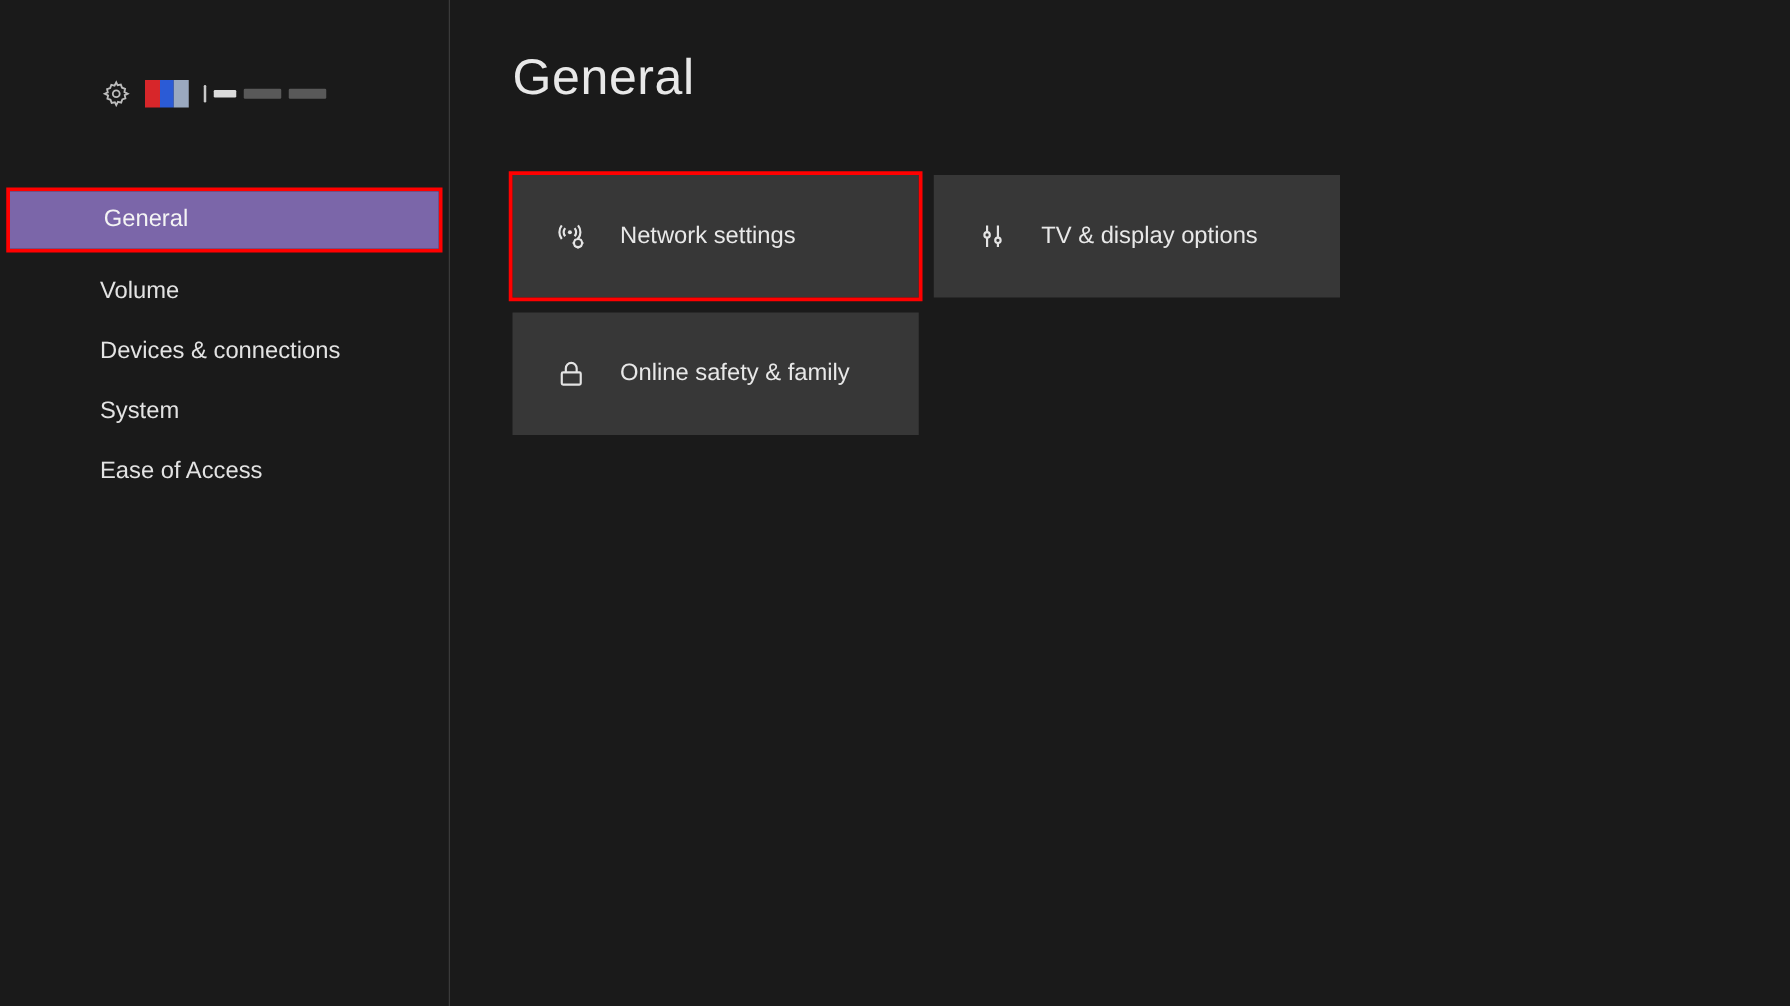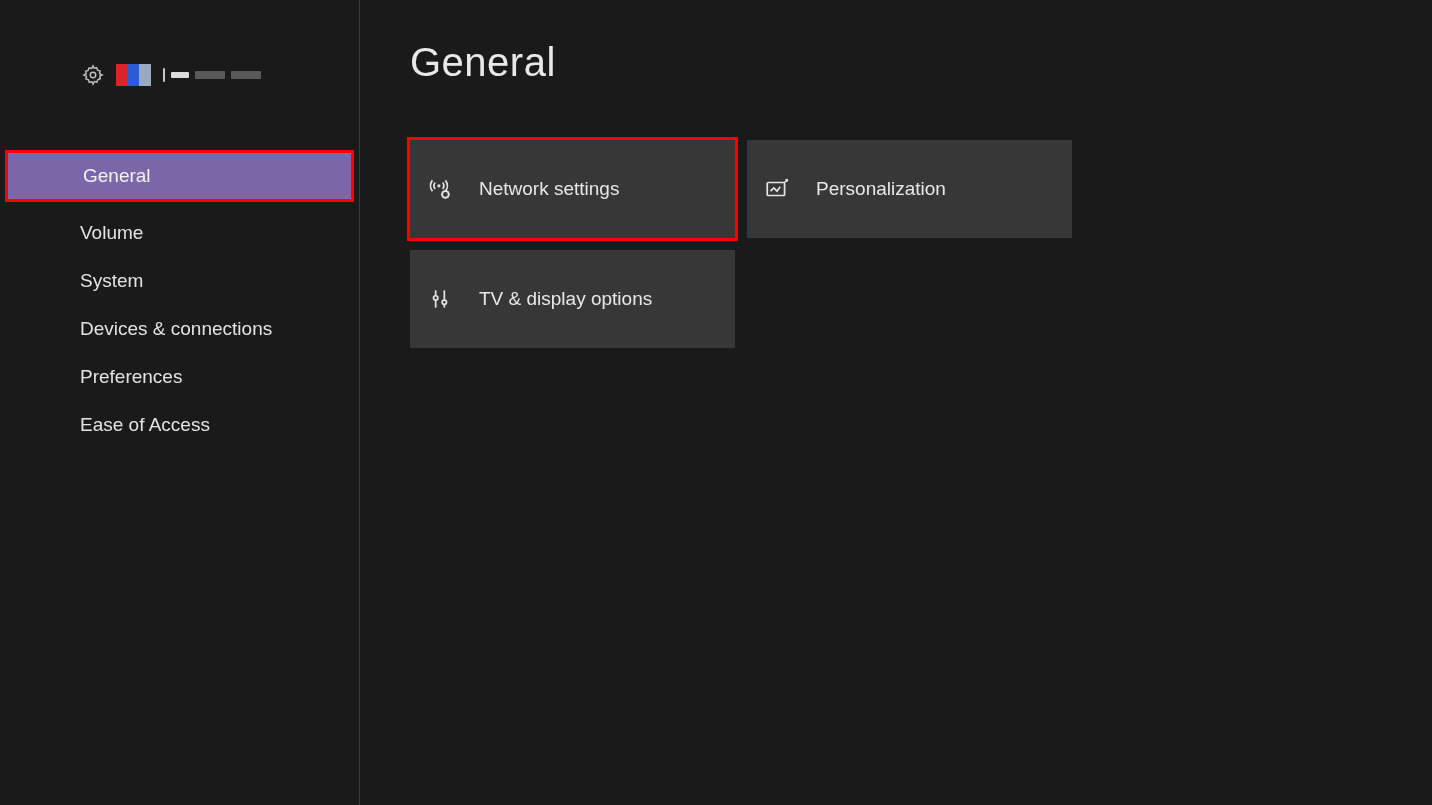--- a/index.html
+++ b/index.html
@@ -95,21 +95,21 @@
     .tiles {
       display: grid;
       grid-template-columns: 325px 325px;
       gap: 12px;
     }
     .tile {
       background: #373737;
       height: 98px;
       display: flex;
       align-items: center;
-      padding-left: 17px;
+      padding-left: 34px;
       gap: 26px;
       cursor: pointer;
     }
     .tile.highlighted {
       outline: 3px solid #ff0000;
       outline-offset: 0;
     }
     .tile-icon {
       width: 26px;
       height: 26px;
@@ -152,27 +152,24 @@
   <ul class="nav">
     <li class="nav-item selected-wrap">
       <div class="nav-item-inner">
         <span>General</span>
       </div>
     </li>
     <li class="nav-item">
       <span>Volume</span>
     </li>
     <li class="nav-item">
+      <span>Devices &amp; connections</span>
+    </li>
+    <li class="nav-item">
       <span>System</span>
-    </li>
-    <li class="nav-item">
-      <span>Devices &amp; connections</span>
-    </li>
-    <li class="nav-item">
-      <span>Preferences</span>
     </li>
     <li class="nav-item">
       <span>Ease of Access</span>
     </li>
   </ul>
 </aside>
 
 <main class="main">
   <h1 class="title">General</h1>
 
@@ -186,43 +183,41 @@
           <path d="M14.5 6a5 5 0 0 1 0 6"></path>
           <path d="M5 4a8 8 0 0 0 0 10"></path>
           <path d="M17 4a8 8 0 0 1 0 10"></path>
           <circle cx="17" cy="17" r="3"></circle>
           <path d="M17 14v-1M17 21v-1M14 17h-1M21 17h-1M15 15l-.7-.7M19.7 19.7L19 19M19 15l.7-.7M14.3 19.7L15 19"></path>
         </svg>
       </span>
       <span class="tile-label">Network settings</span>
     </div>
 
-    <div class="tile">
-      <span class="tile-icon">
-        <svg viewBox="0 0 24 24" fill="none" stroke="currentColor" stroke-width="1.6">
-          <rect x="3" y="6" width="16" height="12" rx="1"></rect>
-          <path d="M19 6l3-3"></path>
-          <path d="M20 3l2 2"></path>
-          <path d="M6 14l3-3 3 3 3-4"></path>
-        </svg>
-      </span>
-      <span class="tile-label">Personalization</span>
-    </div>
 
     <div class="tile">
       <span class="tile-icon">
         <svg viewBox="0 0 24 24" fill="none" stroke="currentColor" stroke-width="1.6">
           <path d="M8 4v5"></path>
             <circle cx="8" cy="11" r="2"></circle>
             <path d="M8 13v7"></path>
           <path d="M16 4v9"></path>
             <circle cx="16" cy="15" r="2"></circle>
             <path d="M16 17v3"></path>
         </svg>
       </span>
       <span class="tile-label">TV &amp; display options</span>
     </div>
 
+    <div class="tile">
+      <span class="tile-icon">
+        <svg viewBox="0 0 24 24" fill="none" stroke="currentColor" stroke-width="1.6">
+          <rect x="5" y="11" width="14" height="9" rx="1"></rect>
+          <path d="M8 11V8a4 4 0 0 1 8 0v3"></path>
+        </svg>
+      </span>
+      <span class="tile-label">Online safety &amp; family</span>
+    </div>
 
 
 
   </div>
 </main>
 
 </body></html>

